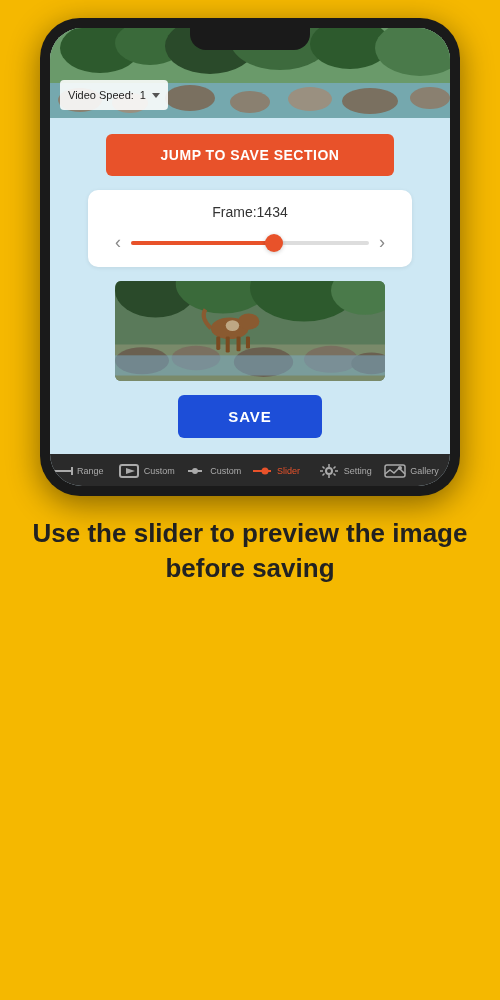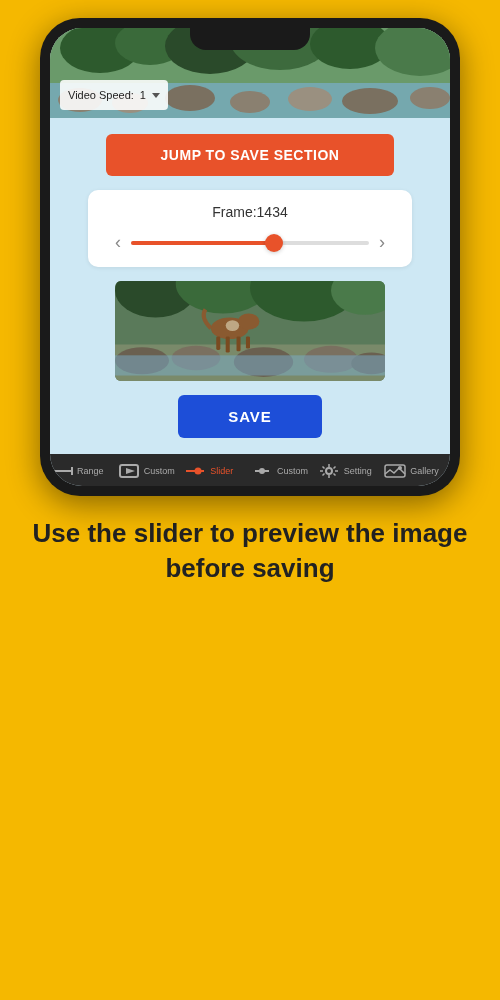--- a/index.html
+++ b/index.html
@@ -351,35 +351,35 @@
               <rect x="2" y="2" width="18" height="12" rx="2" fill="none" stroke="#aaa" stroke-width="2"></rect>
               <polygon points="8,5 17,8 8,11" fill="#aaa"></polygon>
             </svg>
           </div>
           <span class="nav-label">Custom</span>
         </div>
 
         <div class="nav-item">
           <div class="nav-icon">
             <svg width="22" height="16" viewBox="0 0 22 16">
+              <line x1="4" y1="8" x2="18" y2="8" stroke="#aaa" stroke-width="2"></line>
+              <circle cx="11" cy="8" r="3" fill="#aaa"></circle>
+            </svg>
+          </div>
+          <span class="nav-label">Custom</span>
+        </div>
+
+        <div class="nav-item">
+          <div class="nav-icon">
+            <svg width="22" height="16" viewBox="0 0 22 16">
               <line x1="2" y1="8" x2="20" y2="8" stroke="#E8522A" stroke-width="2"></line>
               <circle cx="14" cy="8" r="3.5" fill="#E8522A"></circle>
             </svg>
           </div>
           <span class="nav-label active">Slider</span>
-        </div>
-
-        <div class="nav-item">
-          <div class="nav-icon">
-            <svg width="22" height="16" viewBox="0 0 22 16">
-              <line x1="4" y1="8" x2="18" y2="8" stroke="#aaa" stroke-width="2"></line>
-              <circle cx="11" cy="8" r="3" fill="#aaa"></circle>
-            </svg>
-          </div>
-          <span class="nav-label">Custom</span>
         </div>
 
         <div class="nav-item">
           <div class="nav-icon">
             <svg width="22" height="18" viewBox="0 0 22 18">
               <circle cx="11" cy="9" r="3" fill="none" stroke="#aaa" stroke-width="2"></circle>
               <path d="M11,2 L11,5 M11,13 L11,16 M2,9 L5,9 M17,9 L20,9 M4.5,4.5 L6.5,6.5 M15.5,11.5 L17.5,13.5 M4.5,13.5 L6.5,11.5 M15.5,6.5 L17.5,4.5" stroke="#aaa" stroke-width="1.5"></path>
             </svg>
           </div>
           <span class="nav-label">Setting</span>

